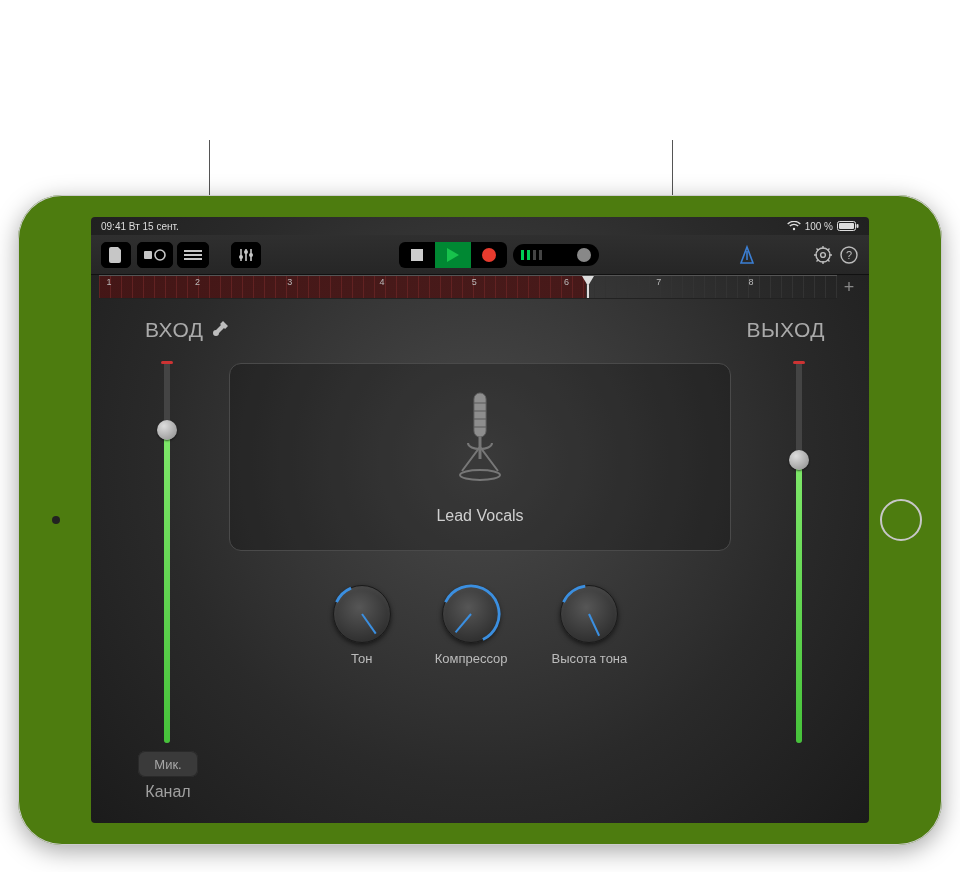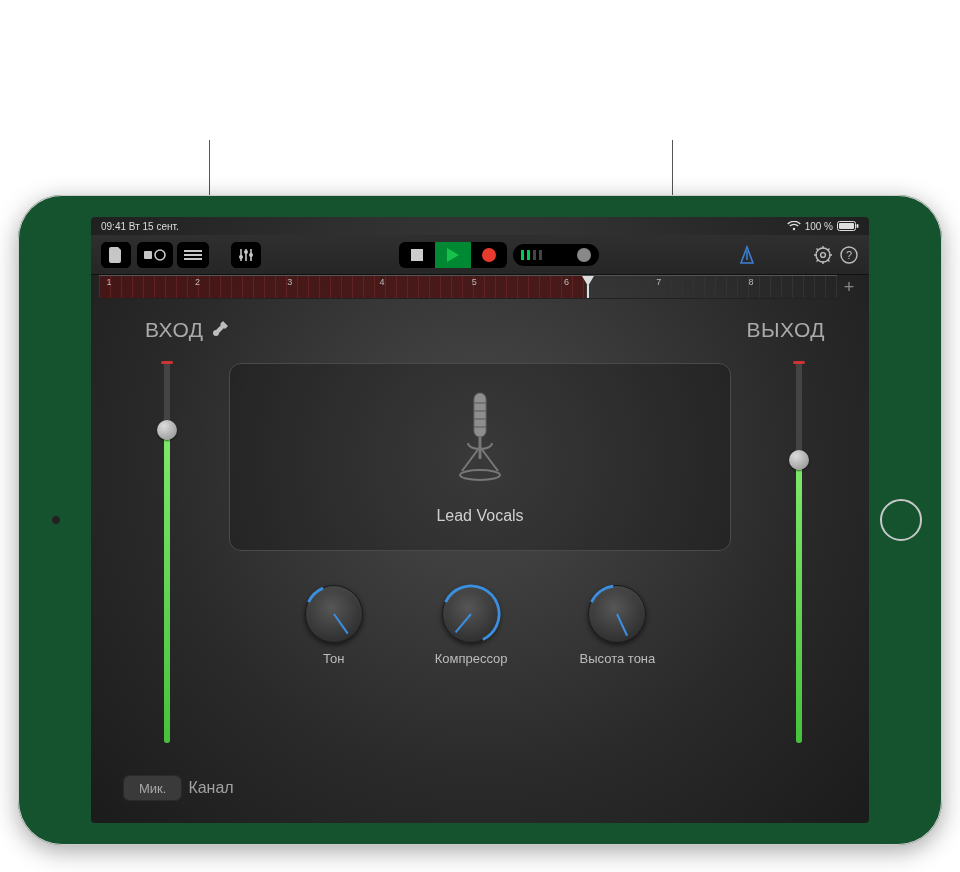--- a/index.html
+++ b/index.html
@@ -10,21 +10,21 @@
   
   .callout { position: absolute; background: #555; }
   .callout-v { width: 1px; }
   .callout-h { height: 1px; }
 
   
   .device {
     position: absolute;
     left: 18px; top: 195px;
     width: 924px; height: 650px;
-    background: #14532d;
+    background: #4d7c0f;
     border-radius: 44px;
     box-shadow: 0 6px 24px rgba(0,0,0,.35), inset 0 0 0 1px #ccc;
     text-align: center;
   }
   .device::before { 
     content: ""; position: absolute; left: 34px; top: 50%; transform: translateY(-50%);
     width: 8px; height: 8px; border-radius: 50%; background: #222;
   }
   .home-btn {
     position: absolute; right: 20px; top: 50%; transform: translateY(-50%);
@@ -158,38 +158,38 @@
     background:rgba(0,0,0,.22); border:1px solid #4a4a4a; border-radius:12px;
     display:flex; flex-direction:column; align-items:center; justify-content:center; gap:14px;
   }
   .preset-title { font-size:16px; color:#cfcfcf; }
 
   
   .knob-area {
     position:absolute; left:120px; right:120px; top:212px; bottom:0;
     display:flex; flex-direction:column; gap:22px; align-items:center; padding-top:20px;
   }
-  .knob-row { display:flex; gap:72px; justify-content:center; }
+  .knob-row { display:flex; gap:44px; justify-content:center; }
   .knob { display:flex; flex-direction:column; align-items:center; gap:8px; }
   .knob-dial {
     position:relative; width:58px; height:58px; border-radius:50%;
     background: radial-gradient(circle at 45% 38%, #565656 0%, #3a3a3a 55%, #222 100%);
     box-shadow: inset 0 2px 4px rgba(255,255,255,.06), 0 2px 5px rgba(0,0,0,.6);
     border:1px solid #1a1a1a;
   }
   .knob-needle {
     position:absolute; left:50%; top:50%; width:2px; height:24px;
     background:#3b8fe0; transform-origin: top center;
   }
   .knob-arc { position:absolute; inset:-2px; }
   .knob-label { font-size:13px; color:#bcbcbc; white-space:nowrap; }
 
   
   .footer-left, .footer-right {
-    position:absolute; bottom:8px; display:flex; flex-direction:row; align-items:center; gap:6px; width:90px;
+    position:absolute; bottom:8px; display:flex; flex-direction:column; align-items:center; gap:6px; width:90px;
   }
   .footer-left  { left: 14px; }
   .footer-right { right: 8px; }
   .chip {
     display:inline-flex; align-items:center; justify-content:center;
     height:26px; padding:0 16px; border-radius:7px;
     background:#3a3a3a; color:#a7a7a7; font-size:13px;
     box-shadow: inset 0 0 0 1px #2a2a2a;
   }
   .foot-label { font-size:16px; color:#a0a0a0; }

